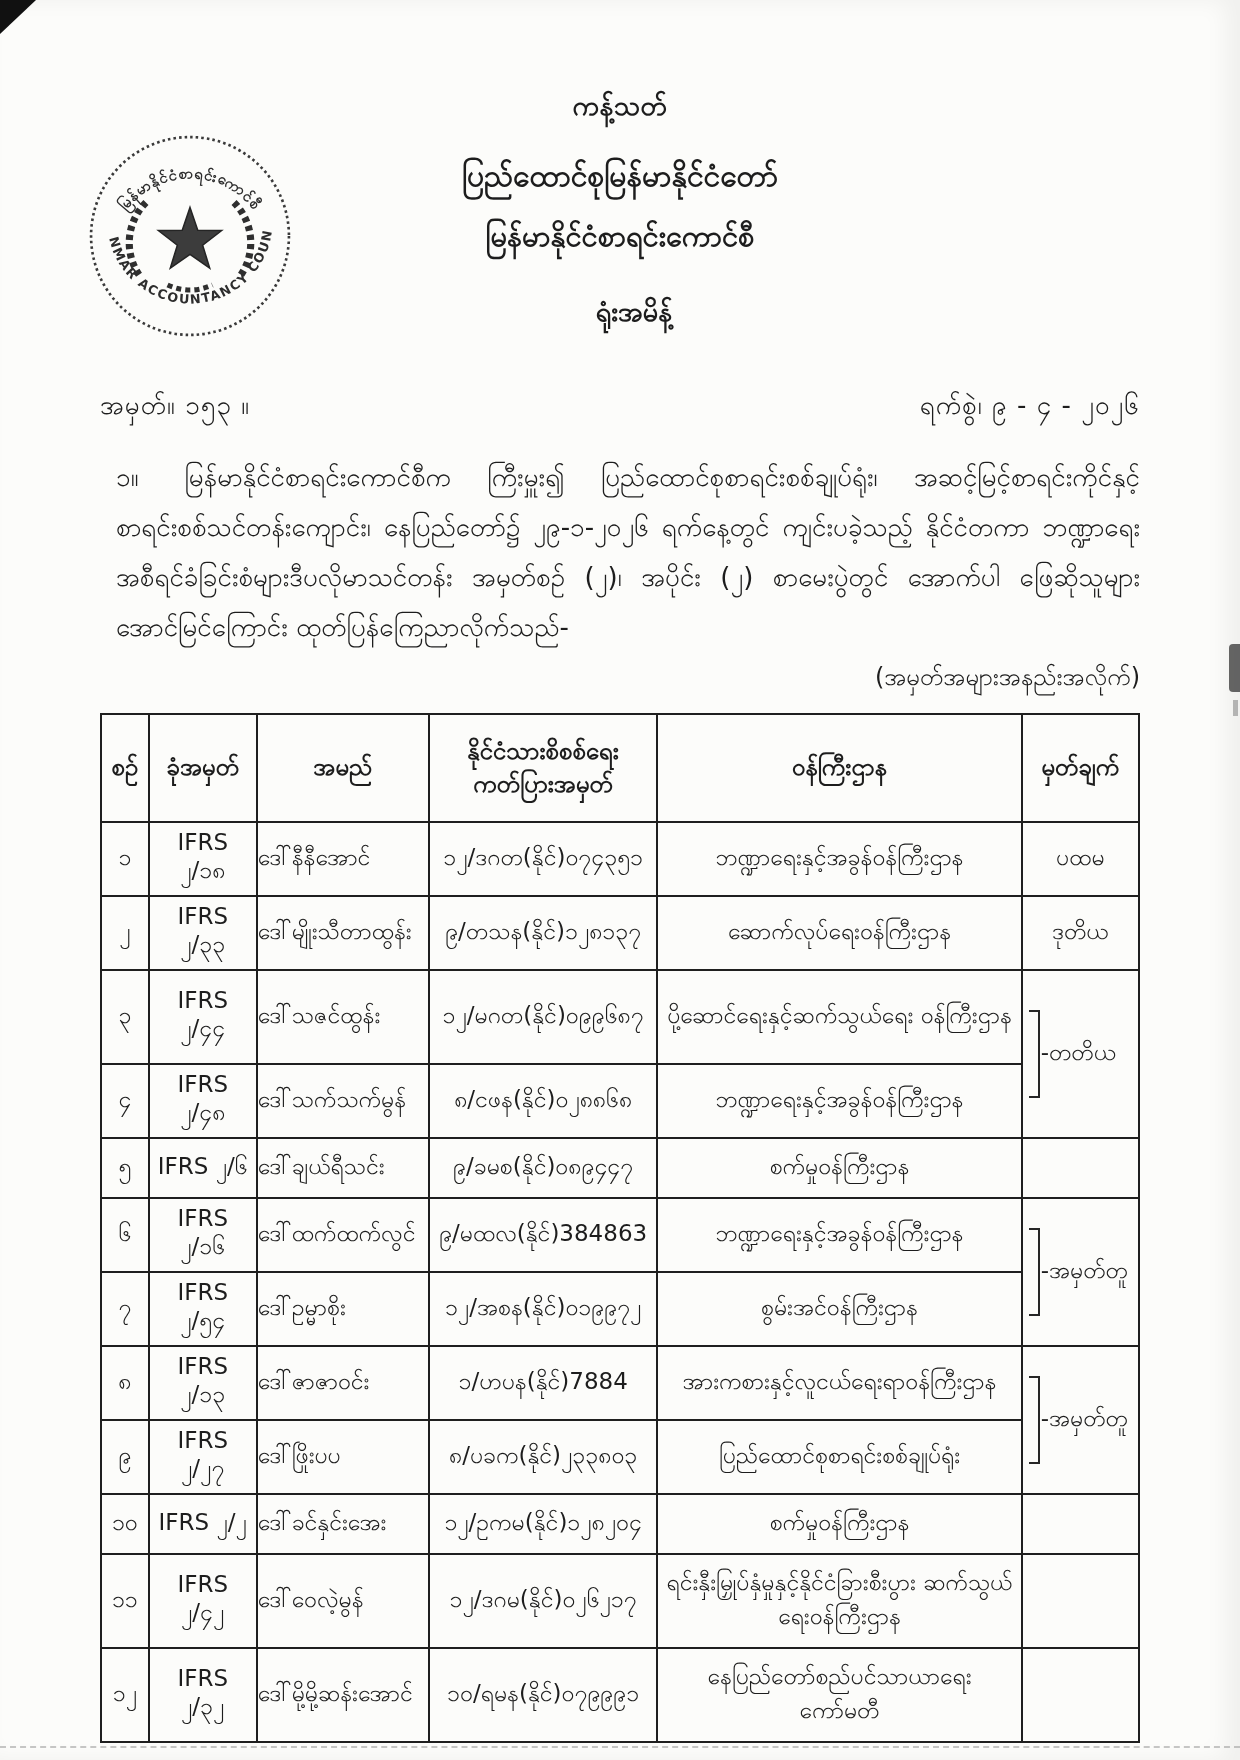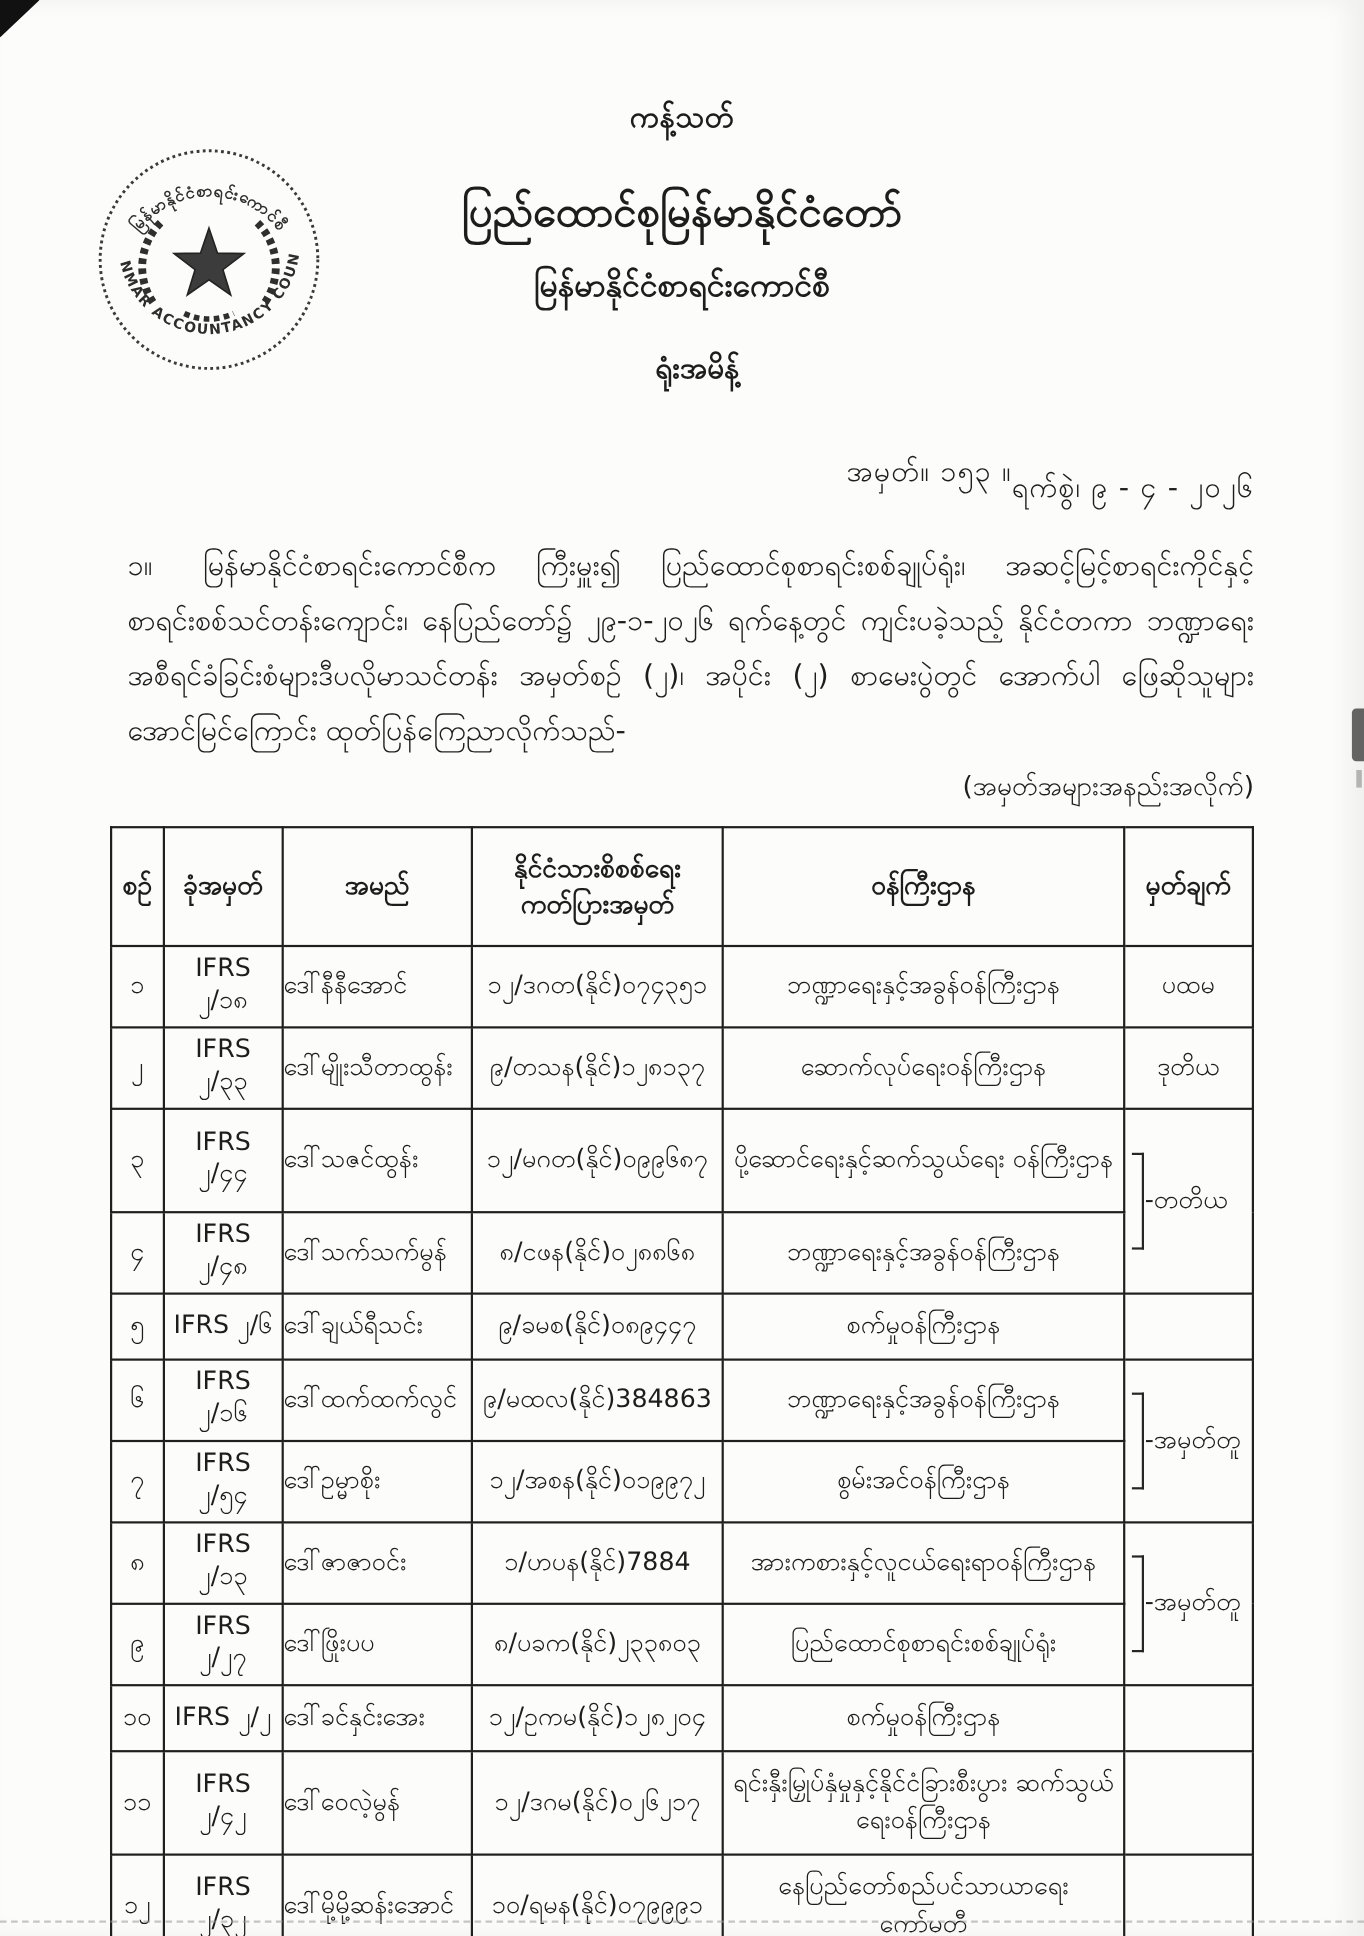--- a/index.html
+++ b/index.html
@@ -18,32 +18,32 @@
     background:#111;clip-path:polygon(0 0,100% 0,0 100%);}
   .edge-smudge{position:absolute;right:0;top:644px;width:11px;height:48px;
     background:#4a4a4a;border-radius:4px 0 0 4px;opacity:.85;}
   .edge-smudge2{position:absolute;right:2px;top:700px;width:5px;height:16px;
     background:#8a8a8a;opacity:.6;}
   .bottom-rule{position:absolute;left:0;right:0;bottom:12px;
     border-top:2px dashed #9a9a9a;opacity:.55;}
 
   .head-block{padding-top:88px;text-align:center;}
   .classification{font-size:27px;font-weight:bold;letter-spacing:.5px;}
-  .title-1{font-size:38px;font-weight:bold;margin-top:40px;}
+  .title-1{font-size:30px;font-weight:bold;margin-top:28px;}
   .title-2{font-size:29px;font-weight:bold;margin-top:16px;}
   .title-3{font-size:29px;font-weight:bold;margin-top:16px;}
   .doc-type{font-size:27px;font-weight:bold;margin-top:34px;padding-left:28px;}
 
   .logo{position:absolute;left:88px;top:134px;width:204px;height:204px;}
   .logo svg{width:100%;height:100%;}
 
-  .meta{display:flex;justify-content:flex-end;
+  .meta{display:flex;justify-content:space-between;
     margin:54px 100px 0 100px;font-size:26px;}
   .meta .num{letter-spacing:1px;}
-  .meta .date{letter-spacing:1px;margin-top:15px;}
+  .meta .date{letter-spacing:1px;}
 
   .para{margin:26px 100px 0 116px;font-size:26px;line-height:1.92;
     text-align:justify;text-align-last:left;}
   .para .pnum{display:inline-block;margin-right:46px;}
   .sort-note{margin:8px 100px 0 0;text-align:right;font-size:24px;}
 
   .result-table{border-collapse:collapse;margin:16px 0 0 100px;
     width:1040px;table-layout:fixed;font-size:23px;}
   .result-table th,.result-table td{
     border:2.4px solid #1f1f1f;padding:6px 6px;vertical-align:middle;

